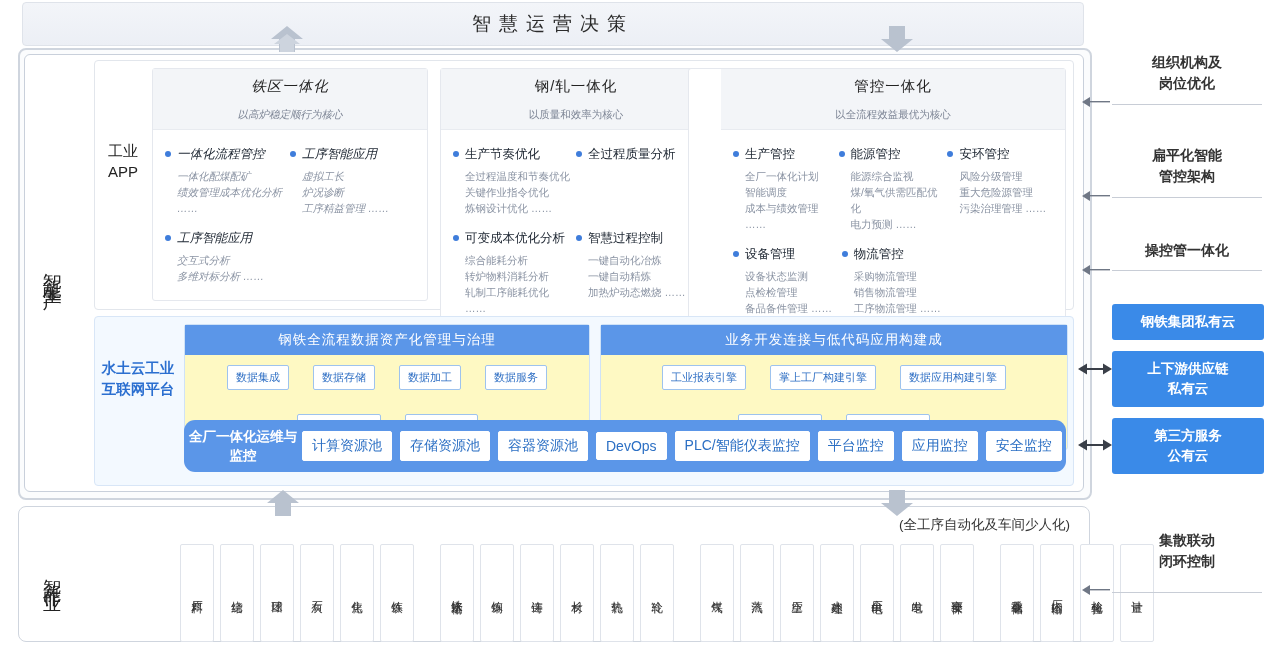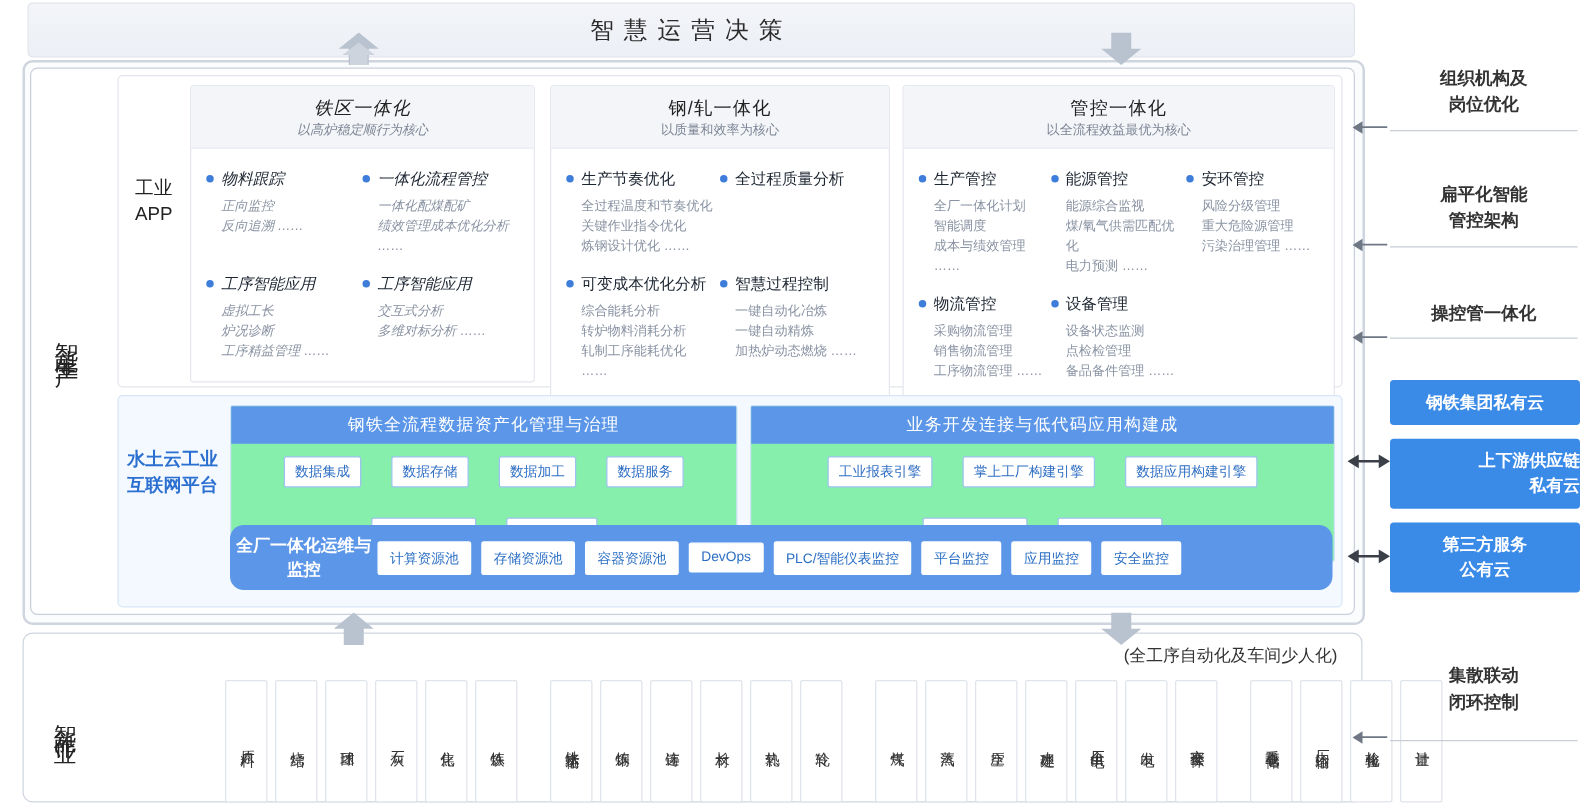--- a/index.html
+++ b/index.html
@@ -68,48 +68,48 @@
 
   .card{
     position:absolute;top:68px;border:1px solid #e5e8ee;border-radius:3px;
     background:#fff;
   }
   .card .hd{
     background:#f3f5f8;border-bottom:1px solid #e8ebf0;
     padding:8px 0 7px;text-align:center;
   }
   .card .hd .h1{font-size:14.5px;color:#222;letter-spacing:1px;}
-  .card .hd .h2{font-size:10.5px;color:#7d8595;margin-top:1px;}
+  .card .hd .h2{font-size:10.5px;color:#7d8595;margin-top:12px;}
   .card .body{padding:10px 12px 8px;display:flex;flex-wrap:wrap;}
 
   .grp{width:50%;box-sizing:border-box;padding:6px 6px 8px 0;}
   .grp-title{font-size:12.5px;color:#1b2430;display:flex;align-items:flex-start;}
   .dot{
     width:6px;height:6px;border-radius:50%;background:#3f7ddb;
     margin:5px 6px 0 0;flex:0 0 auto;
   }
   .grp-items{margin:5px 0 0 12px;}
   .grp-items div{font-size:10.5px;color:#8a93a3;line-height:16px;}
 
   
   #card-tie{left:152px;width:274px;font-style:italic;}
   #card-gang{left:440px;width:270px;}
-  #card-guan{left:722px;width:344px;}
+  #card-guan{left:688px;width:344px;padding-left:32px;}
 
   
   .plat-band{
     position:absolute;left:94px;top:316px;width:978px;height:168px;
     border:1px solid #d8e6f7;border-radius:4px;background:#f3f9ff;
   }
   .plat-label{
     position:absolute;left:98px;top:358px;width:80px;text-align:center;
     font-size:14.5px;line-height:21px;color:#2b6fd0;font-weight:bold;
   }
   .plat-box{
-    position:absolute;border:1px solid #cfe2f7;border-radius:3px;background:#86efac;
+    position:absolute;border:1px solid #cfe2f7;border-radius:3px;background:#fef9c3;
   }
   .plat-box .bhd{
     background:#5b96e8;color:#fff;font-size:13.5px;text-align:center;
     padding:6px 0;letter-spacing:1px;
   }
   .plat-box .brow{
     display:flex;flex-wrap:wrap;gap:24px;padding:10px 10px;justify-content:center;
   }
   .chip{
     border:1px solid #9ec3ee;color:#2f6fc4;background:#fff;border-radius:2px;
@@ -120,21 +120,21 @@
 
   .ops-box{
     position:absolute;left:184px;top:420px;width:882px;height:52px;
     background:#5b96e8;border-radius:11px;display:flex;align-items:center;
   }
   .ops-title{
     width:118px;color:#fff;font-size:13.5px;line-height:19px;text-align:center;
     flex:0 0 auto;font-weight:bold;
   }
   .ops-chips{display:flex;gap:8px;align-items:center;flex-wrap:nowrap;}
-  .ops-chips .chip{background:#fff;border:1px solid #fff;color:#2b6fc4;padding:5px 9px;font-size:11px;}
+  .ops-chips .chip{background:#fff;border:1px solid #fff;color:#2b6fc4;padding:5px 9px;font-size:14px;}
 
   
   .bottom-note{
     position:absolute;left:0;top:516px;width:1070px;text-align:right;
     font-size:13.5px;color:#333;
   }
   .proc-row{
     position:absolute;left:180px;top:544px;display:flex;align-items:flex-start;
   }
   .proc-group{display:flex;gap:6px;margin-right:26px;}
@@ -193,30 +193,20 @@
 
   <div class="card" id="card-tie">
     <div class="hd">
       <div class="h1">铁区一体化</div>
       <div class="h2">以高炉稳定顺行为核心</div>
     </div>
     <div class="body">
       <div class="grp">
         <div class="grp-title">
             <span class="dot"></span>
-            <span>物料跟踪</span>
-          </div>
-        <div class="grp-items">
-          <div>正向监控</div>
-          <div>反向追溯 ……</div>
-        </div>
-      </div>
-      <div class="grp">
-        <div class="grp-title">
-            <span class="dot"></span>
             <span>一体化流程管控</span>
           </div>
         <div class="grp-items">
           <div>一体化配煤配矿</div>
           <div>绩效管理成本优化分析 ……</div>
         </div>
       </div>
       <div class="grp">
         <div class="grp-title">
             <span class="dot"></span>
@@ -321,40 +311,40 @@
         <div class="grp-title">
             <span class="dot"></span>
             <span>安环管控</span>
           </div>
         <div class="grp-items">
           <div>风险分级管理</div>
           <div>重大危险源管理</div>
           <div>污染治理管理 ……</div>
         </div>
       </div>
+      <div class="grp" style="width:34%">
+        <div class="grp-title">
+            <span class="dot"></span>
+            <span>设备管理</span>
+          </div>
+        <div class="grp-items">
+          <div>设备状态监测</div>
+          <div>点检检管理</div>
+          <div>备品备件管理 ……</div>
+        </div>
+      </div>
       <div class="grp" style="width:33%">
         <div class="grp-title">
             <span class="dot"></span>
             <span>物流管控</span>
           </div>
         <div class="grp-items">
           <div>采购物流管理</div>
           <div>销售物流管理</div>
           <div>工序物流管理 ……</div>
-        </div>
-      </div>
-      <div class="grp" style="width:34%">
-        <div class="grp-title">
-            <span class="dot"></span>
-            <span>设备管理</span>
-          </div>
-        <div class="grp-items">
-          <div>设备状态监测</div>
-          <div>点检检管理</div>
-          <div>备品备件管理 ……</div>
         </div>
       </div>
     </div>
   </div>
 
   <div class="plat-band"></div>
   <div class="plat-label">
     <div>水土云工业互联网平台</div>
   </div>
 
@@ -490,21 +480,21 @@
   <div class="right-line" style="top:197px;"></div>
 
   <div class="right-item" style="top:240px;">
     <div>操控管一体化</div>
   </div>
   <div class="right-line" style="top:270px;"></div>
 
   <div class="right-chip" style="top:304px;">
     <div>钢铁集团私有云</div>
   </div>
-  <div class="right-chip" style="top:351px;text-align:right;">
+  <div class="right-chip" style="top:351px;">
     <div>上下游供应链</div>
     <div>私有云</div>
   </div>
   <div class="right-chip" style="top:418px;">
     <div>第三方服务</div>
     <div>公有云</div>
   </div>
 
   <div class="right-item" style="top:530px;">
     <div>集散联动</div>

